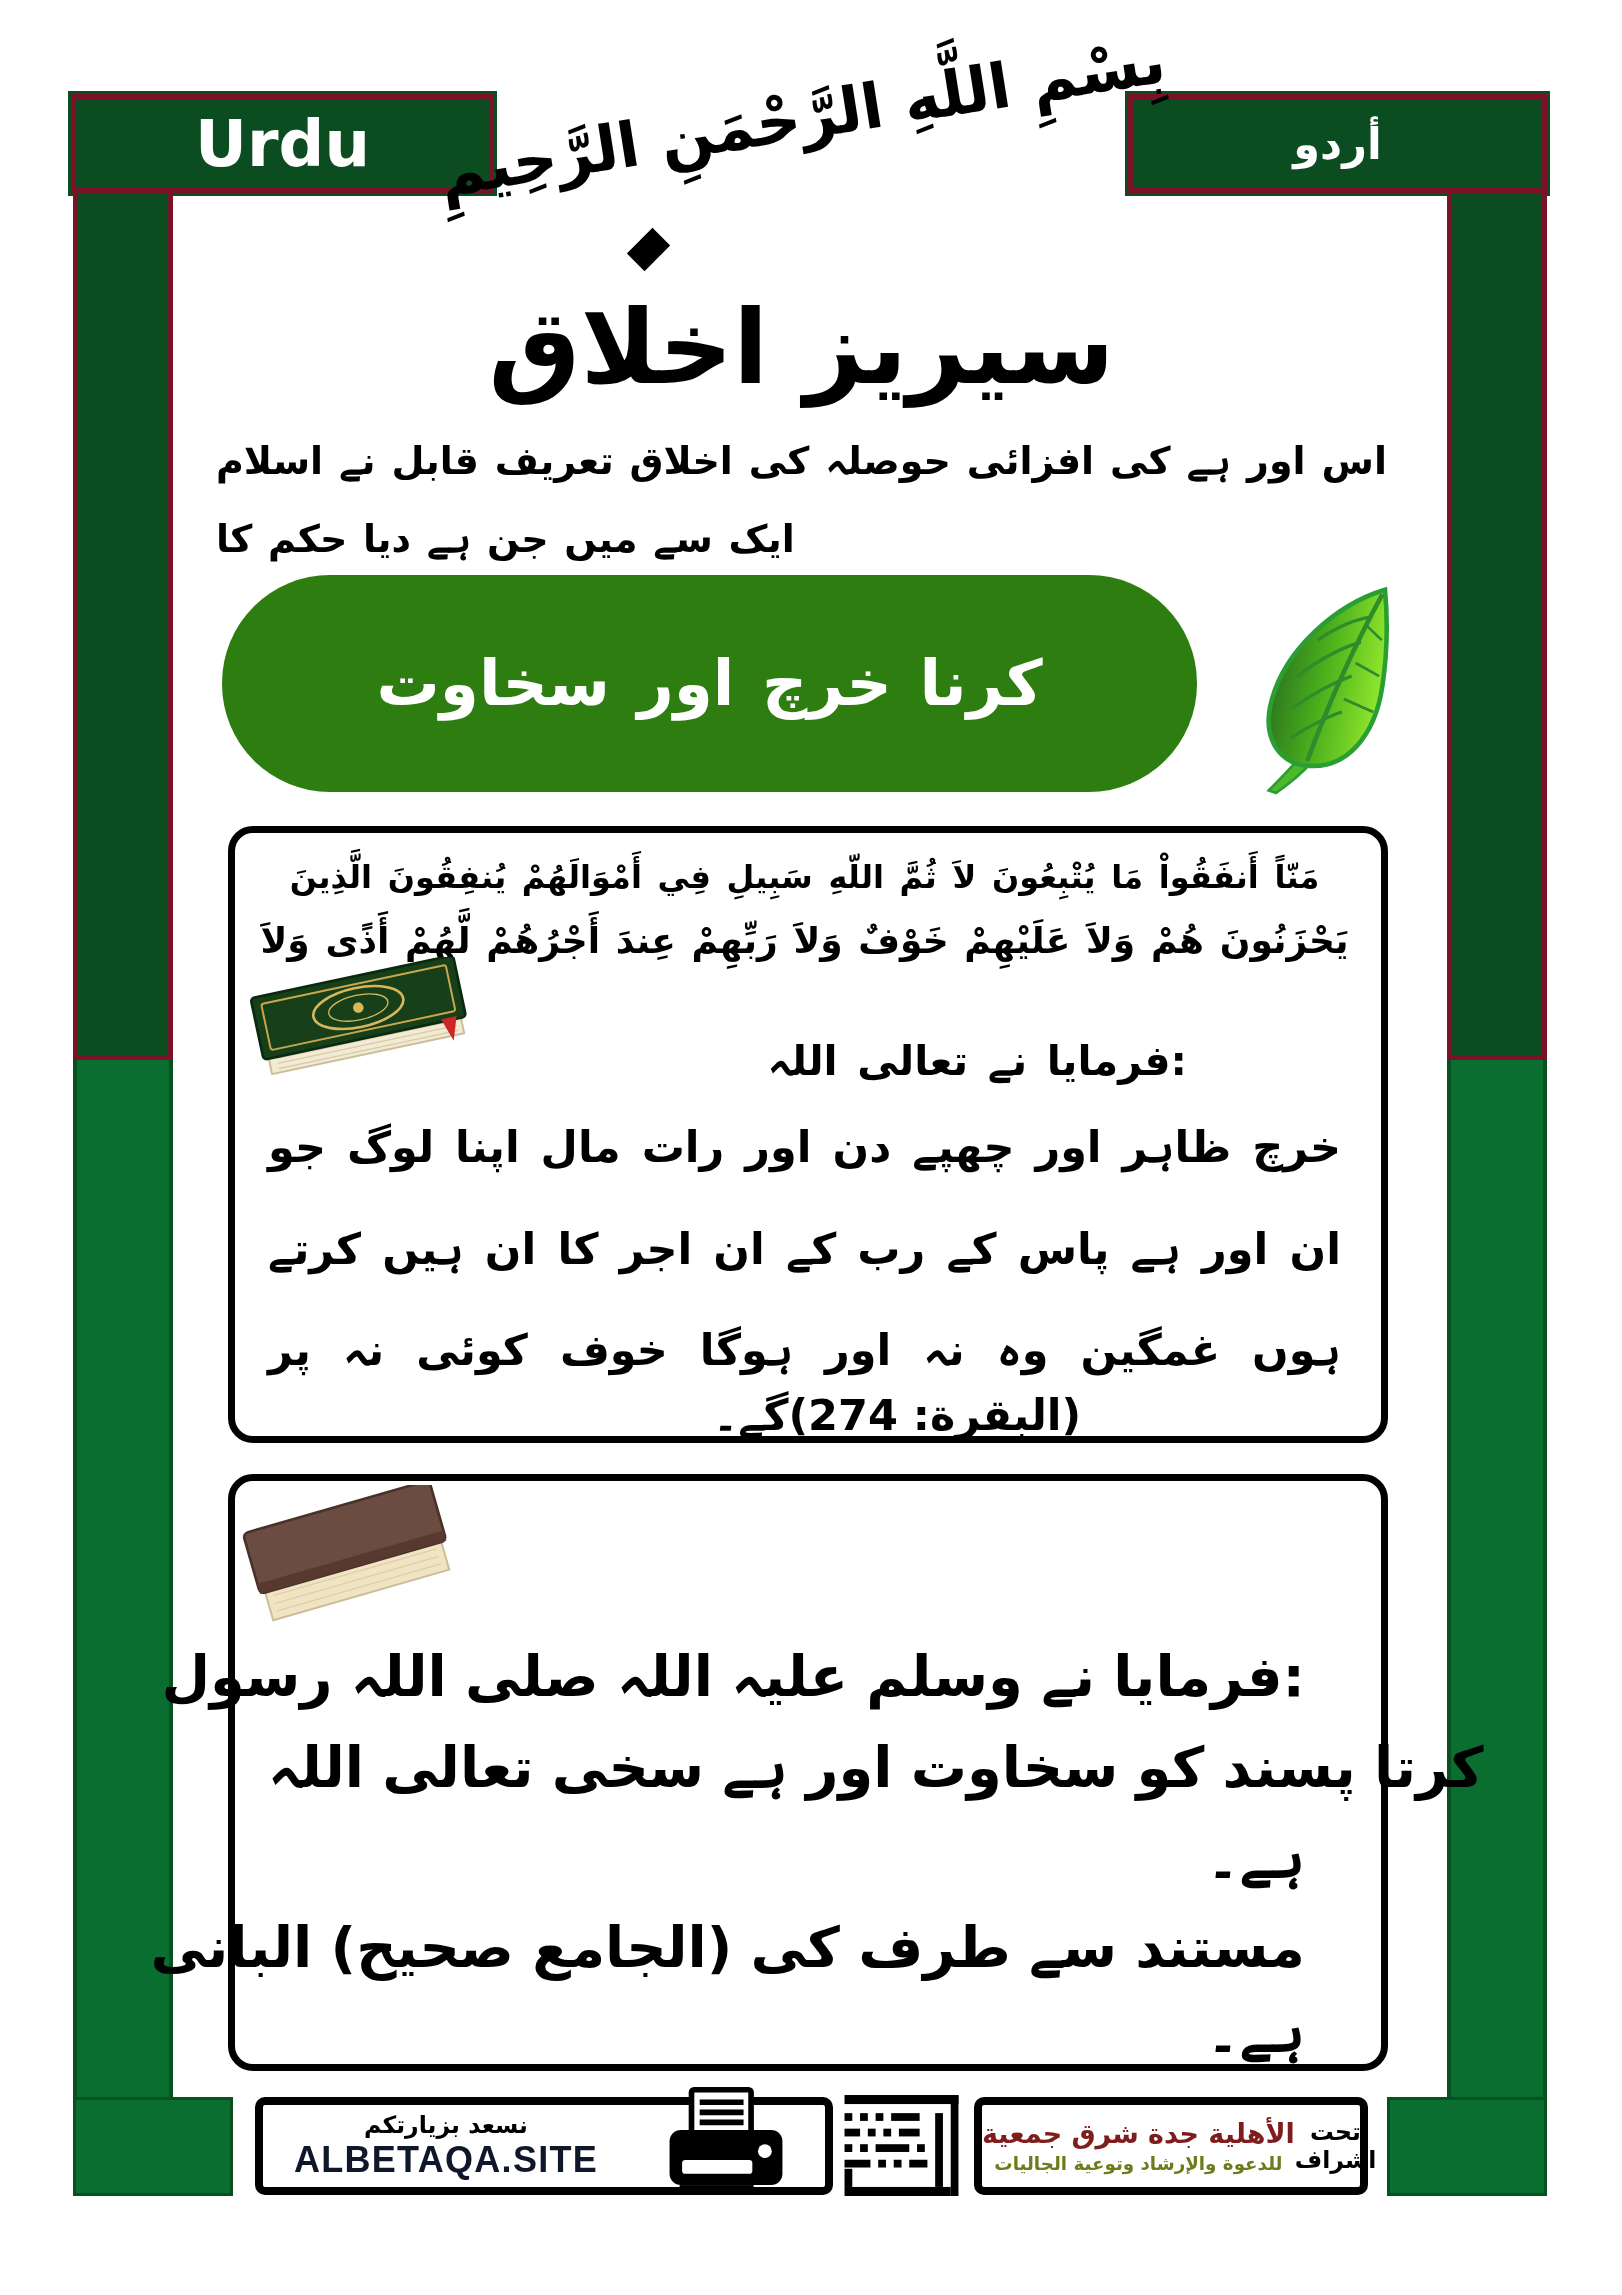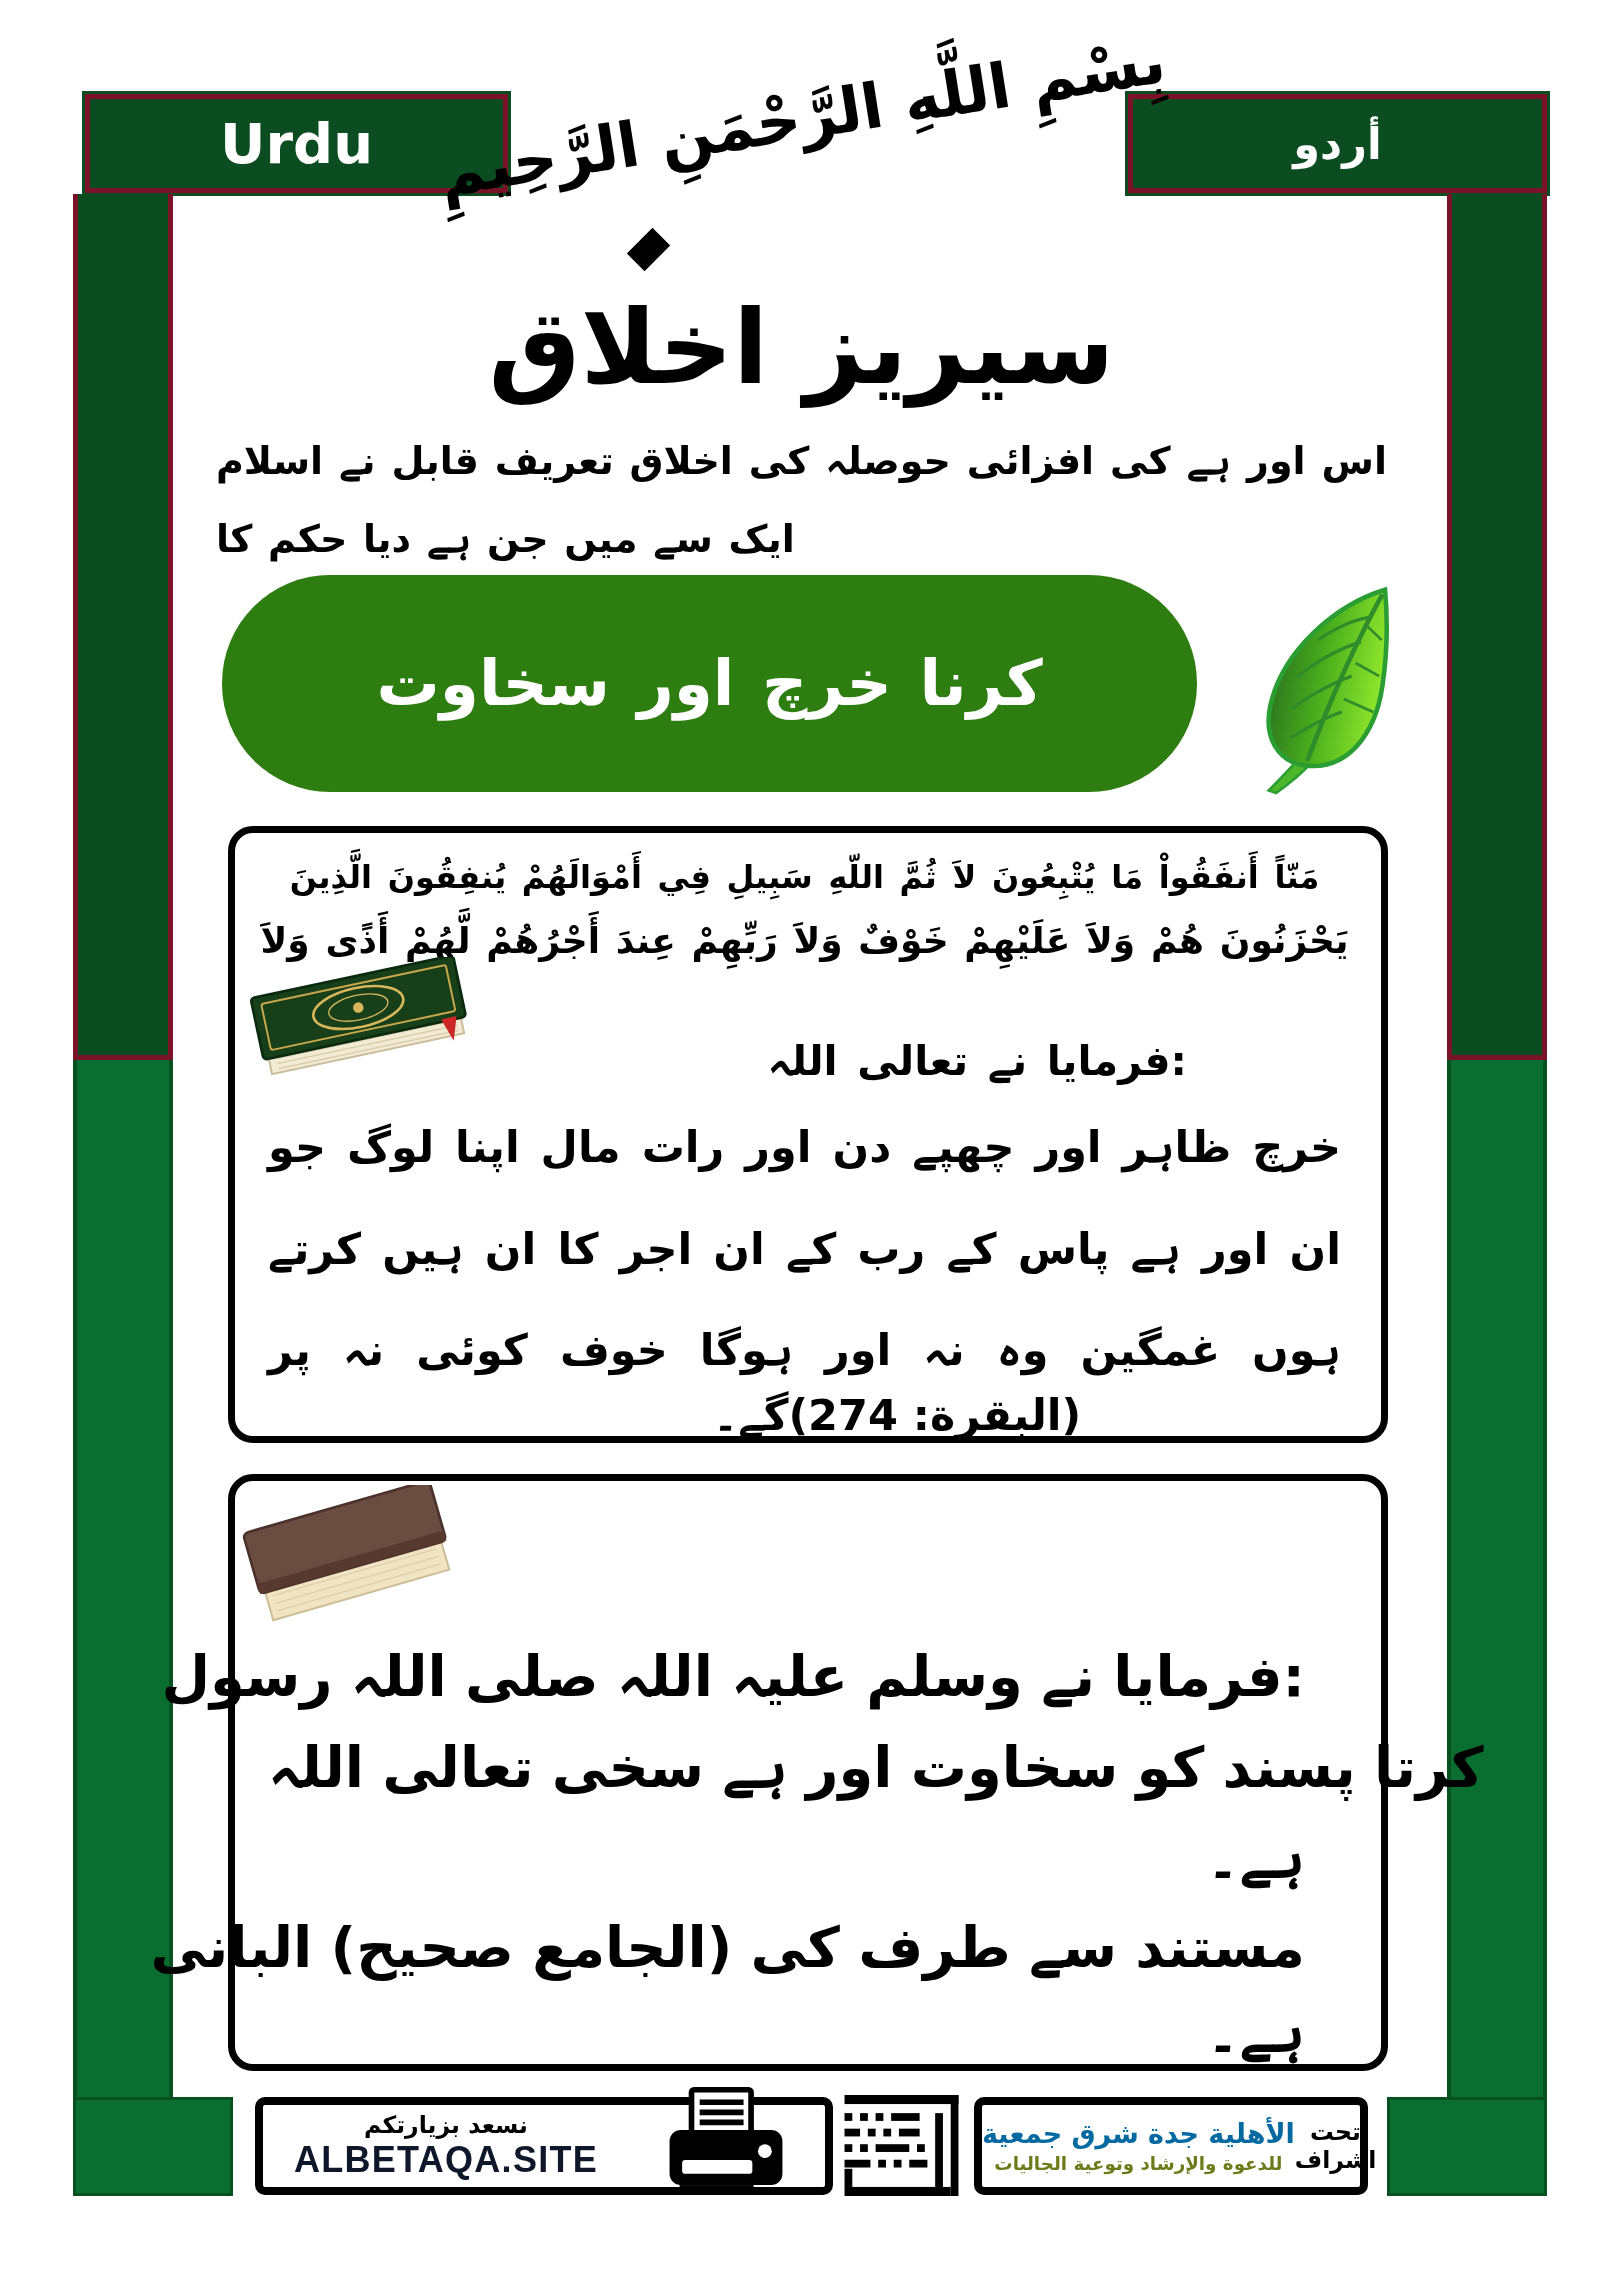--- a/index.html
+++ b/index.html
@@ -9,21 +9,21 @@
   .line{display:flex;align-items:center;direction:ltr;}
   .jl{justify-content:space-between;}
   .rl{justify-content:flex-end;}
   .ll{justify-content:flex-start;}
   .cl{justify-content:center;}
   .w{white-space:nowrap;}
 
   
   .lang-box{background:#0b4c20;border:5.9px solid #7a1228;outline:3.3px solid #0b4c20;
             color:#fff;display:flex;align-items:center;justify-content:center;font-weight:bold;}
-  #urdu-box{left:85px;top:94px;width:423px;height:99px;font-size:56px;}
+  #urdu-box{left:71px;top:94px;width:423px;height:99px;font-size:64px;}
   #ardu-box{left:1128px;top:94px;width:419px;height:99px;font-size:43px;}
   .strip-dark{background:#0b4c20;border-left:5.9px solid #7a1228;border-right:5.9px solid #7a1228;border-bottom:5.9px solid #7a1228;}
   #strip-l-dark{left:73px;top:194px;width:100px;height:866px;}
   #strip-r-dark{left:1447px;top:194px;width:100px;height:866px;}
   .strip-light{background:#0b6e31;border-left:4.6px solid #07501f;border-right:4.6px solid #07501f;}
   #strip-l-light{left:73px;top:1060px;width:100px;height:1037px;}
   #strip-r-light{left:1447px;top:1060px;width:100px;height:1037px;}
   .corner{background:#0b6e31;border:3.9px solid #07501f;}
   #corner-l{left:73px;top:2097px;width:160px;height:99px;}
   #corner-r{left:1387px;top:2097px;width:160px;height:99px;}
@@ -58,21 +58,21 @@
 
   .footer-box{background:#fff;border:8.5px solid #000;border-radius:10px;}
   #visit-box{left:255px;top:2097px;width:578px;height:98px;display:flex;flex-direction:column;
              align-items:center;justify-content:center;padding-right:196px;}
   #visit-text{font-size:23.6px;font-weight:bold;direction:rtl;}
   #site-text{font-family:"Liberation Sans",sans-serif;font-size:36px;font-weight:bold;letter-spacing:1.3px;color:#0f172a;}
   #printer{left:662px;top:2086px;width:128px;height:116px;}
   #kufic{left:836px;top:2095px;width:131px;height:101px;}
   #supervision-box{left:974px;top:2097px;width:394px;height:98px;display:flex;direction:ltr;}
   #org-col{flex:1;display:flex;flex-direction:column;align-items:center;justify-content:center;}
-  #org-name{font-size:27px;font-weight:bold;color:#0369a1;direction:ltr;display:flex;gap:9.2px;}
+  #org-name{font-size:27px;font-weight:bold;color:#7f1d1d;direction:ltr;display:flex;gap:9.2px;}
   #org-tagline{font-size:18.3px;font-weight:bold;color:#6d7b1b;margin-top:3.9px;}
   #under-col{width:98px;display:flex;flex-direction:column;align-items:center;justify-content:center;font-size:23.6px;font-weight:bold;}
 </style>
 </head>
 <body>
 
 <div class="page">
 
   <div class="abs lang-box" id="urdu-box">
     <span>Urdu</span>

